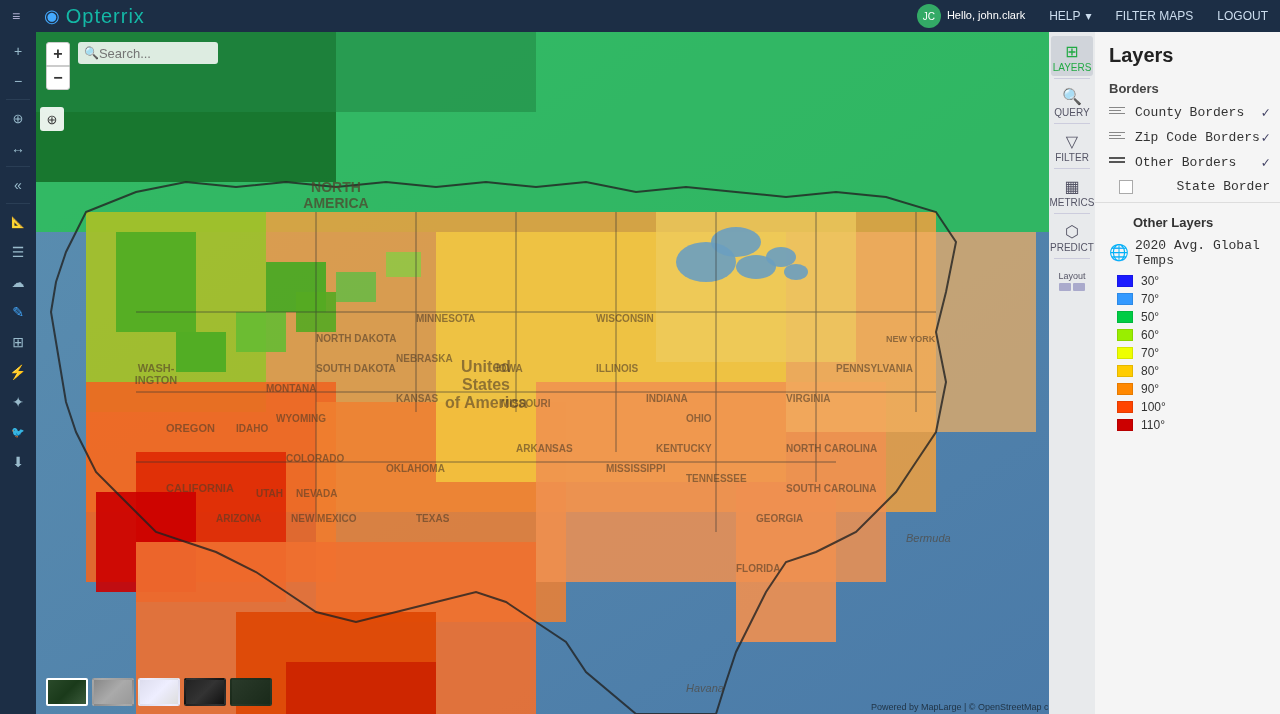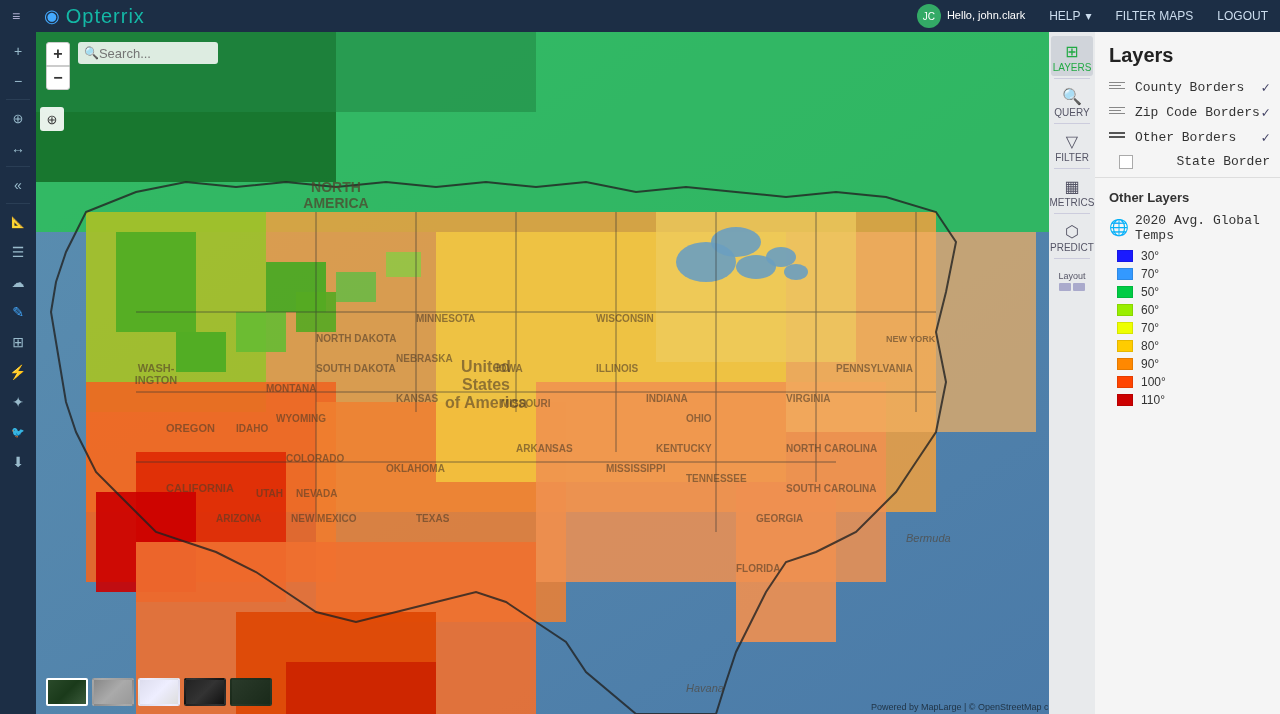--- a/index.html
+++ b/index.html
@@ -155,21 +155,21 @@
     .layer-checkbox {
       width: 14px; height: 14px; border: 1px solid #aaa; background: #fff;
       margin-right: 8px; flex-shrink: 0; display: flex; align-items: center; justify-content: center;
     }
 
     
     .other-layer-header {
       display: flex; align-items: center; gap: 6px; padding: 8px 14px 4px;
     }
     .other-layer-icon { font-size: 16px; color: #556; }
-    .other-layer-title { font-size: 13px; color: #333; font-weight: bold; }
+    .other-layer-title { font-size: 13px; color: #333; font-weight: bold; margin-left: 24px; }
 
     
     .legend-item {
       display: flex; align-items: center; padding: 2px 14px 2px 22px; font-size: 12px; color: #333;
     }
     .legend-swatch {
       width: 16px; height: 12px; margin-right: 8px; flex-shrink: 0; border: 0.5px solid rgba(0,0,0,0.1);
     }
 
     
@@ -418,20 +418,21 @@
     <div style="display:flex;gap:2px;margin-top:2px;">
       <div style="width:12px;height:8px;background:#aac;border-radius:1px;"></div>
       <div style="width:12px;height:8px;background:#aac;border-radius:1px;"></div>
     </div>
   </div>
 </div>
 
 <div id="right-panel">
   <h2>Layers</h2>
 
+  <div class="section-title">Borders</div>
 
   <div class="layer-item">
     <div class="layer-item-icon">
       <div class="icon-county">
         <span></span>
           <span></span>
           <span></span>
       </div>
     </div>
     <span class="layer-item-label">County Borders</span>

